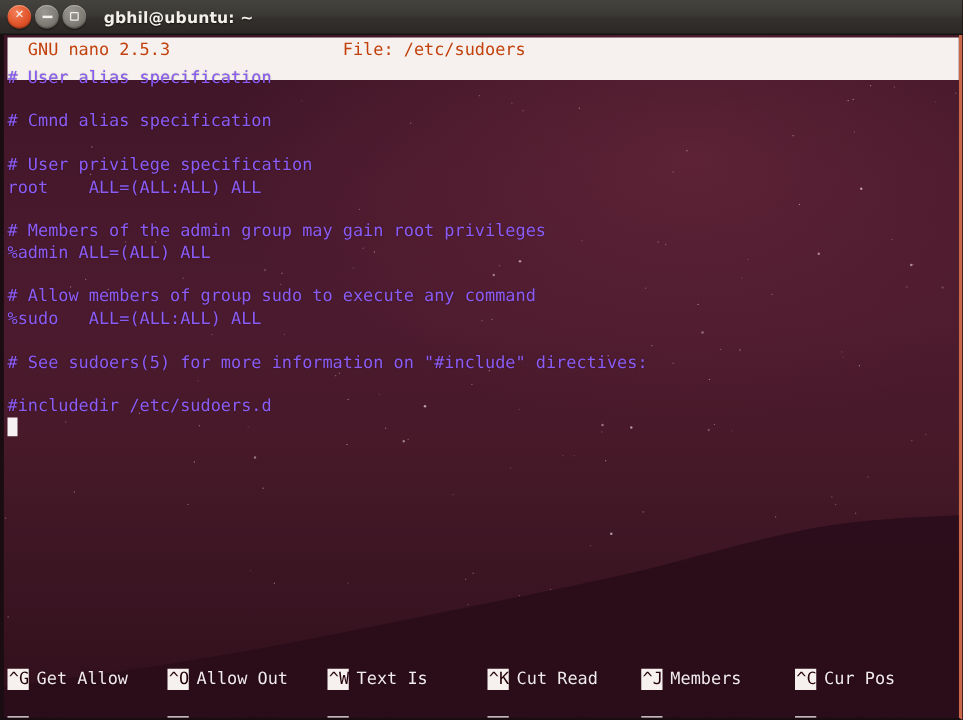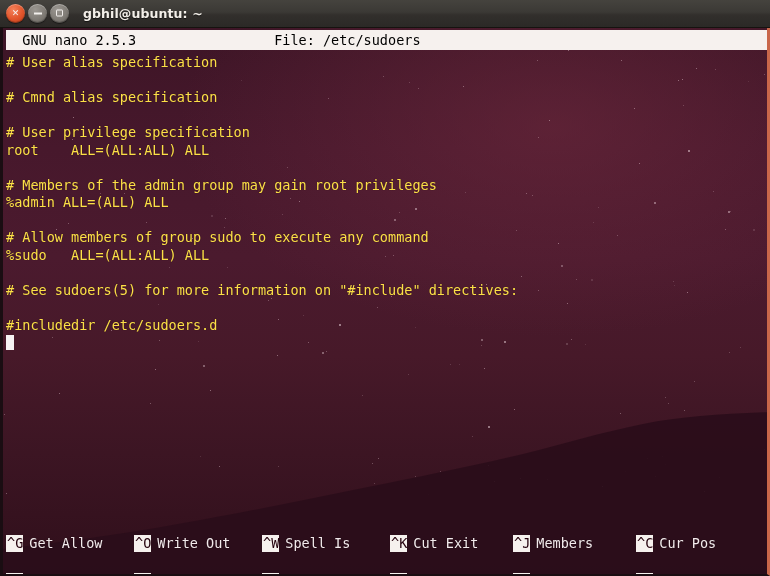--- a/index.html
+++ b/index.html
@@ -129,42 +129,42 @@
     background: rgba(255,228,236,0.75);
     border-radius: 50%;
   }
   .star.b { width: 2px; height: 2px; background: rgba(255,235,240,0.85); }
 
   
   #nano-header {
     position: absolute;
     top: 2px; left: 3px;
     width: 764px;
-    height: 20px;
+    height: 34px;
     background: #f6f1ee;
-    color: #000000;
+    color: #c2410c;
     font-family: "DejaVu Sans Mono", monospace;
     font-size: 13.5px;
     line-height: 20px;
     white-space: pre;
     z-index: 5;
     box-sizing: border-box;
     user-select: none;
   }
 
   
   #content {
     position: absolute;
     top: 26px; left: 3px;
     width: 762px;
     z-index: 5;
     font-family: "DejaVu Sans Mono", monospace;
     font-size: 13.5px;
     line-height: 17.5px;
-    color: #fde047;
+    color: #8b5cf6;
     white-space: pre;
     text-shadow: 0 0 1px rgba(0,0,0,0.45);
   }
   #content .line { height: 17.5px; }
   #caret {
     display: inline-block;
     width: 8.2px;
     height: 15px;
     background: #f6f2f3;
     vertical-align: -3px;
@@ -382,23 +382,23 @@
                L770,200 Z" fill="#2a0d1a" opacity="0.92"></path>
     </svg>
 
     <div id="nano-header">  GNU nano 2.5.3                 File: /etc/sudoers</div>
 
     <div id="content"><div class="line"># User alias specification</div><div class="line"></div><div class="line"># Cmnd alias specification</div><div class="line"></div><div class="line"># User privilege specification</div><div class="line">root    ALL=(ALL:ALL) ALL</div><div class="line"></div><div class="line"># Members of the admin group may gain root privileges</div><div class="line">%admin ALL=(ALL) ALL</div><div class="line"></div><div class="line"># Allow members of group sudo to execute any command</div><div class="line">%sudo   ALL=(ALL:ALL) ALL</div><div class="line"></div><div class="line"># See sudoers(5) for more information on "#include" directives:</div><div class="line"></div><div class="line">#includedir /etc/sudoers.d</div><div class="line"><span id="caret"></span></div><div class="line"></div><div class="line"></div><div class="line"></div><div class="line"></div><div class="line"></div><div class="line"></div><div class="line"></div><div class="line"></div></div>
 
     <div id="footer">
       <div class="frow" style="position: relative;">
           <div class="fcell" style="position: absolute; left: 0px; top: 0px;"><span class="fkey">^G</span><span class="flabel">Get Allow</span></div>
-          <div class="fcell" style="position: absolute; left: 128px; top: 0px;"><span class="fkey">^O</span><span class="flabel">Write Out</span></div>
-          <div class="fcell" style="position: absolute; left: 256px; top: 0px;"><span class="fkey">^W</span><span class="flabel">Spell Is</span></div>
-          <div class="fcell" style="position: absolute; left: 384px; top: 0px;"><span class="fkey">^K</span><span class="flabel">Cut Exit</span></div>
+          <div class="fcell" style="position: absolute; left: 128px; top: 0px;"><span class="fkey">^O</span><span class="flabel">Allow Out</span></div>
+          <div class="fcell" style="position: absolute; left: 256px; top: 0px;"><span class="fkey">^W</span><span class="flabel">Text Is</span></div>
+          <div class="fcell" style="position: absolute; left: 384px; top: 0px;"><span class="fkey">^K</span><span class="flabel">Cut Read</span></div>
           <div class="fcell" style="position: absolute; left: 507px; top: 0px;"><span class="fkey">^J</span><span class="flabel">Members</span></div>
           <div class="fcell" style="position: absolute; left: 630px; top: 0px;"><span class="fkey">^C</span><span class="flabel">Cur Pos</span></div>
         </div>
       <div class="frow" style="position: relative;">
           <div class="fcell" style="position: absolute; left: 0px; top: 19px;"><span class="fkey">^X</span><span class="flabel">Exit</span></div>
           <div class="fcell" style="position: absolute; left: 128px; top: 19px;"><span class="fkey">^R</span><span class="flabel">Read File</span></div>
           <div class="fcell" style="position: absolute; left: 256px; top: 19px;"><span class="fkey">^\</span><span class="flabel">Replace</span></div>
           <div class="fcell" style="position: absolute; left: 384px; top: 19px;"><span class="fkey">^U</span><span class="flabel">Uncut Text</span></div>
           <div class="fcell" style="position: absolute; left: 507px; top: 19px;"><span class="fkey">^T</span><span class="flabel">To Spell</span></div>
           <div class="fcell" style="position: absolute; left: 630px; top: 19px;"><span class="fkey">^_</span><span class="flabel">Go To Line</span></div>

